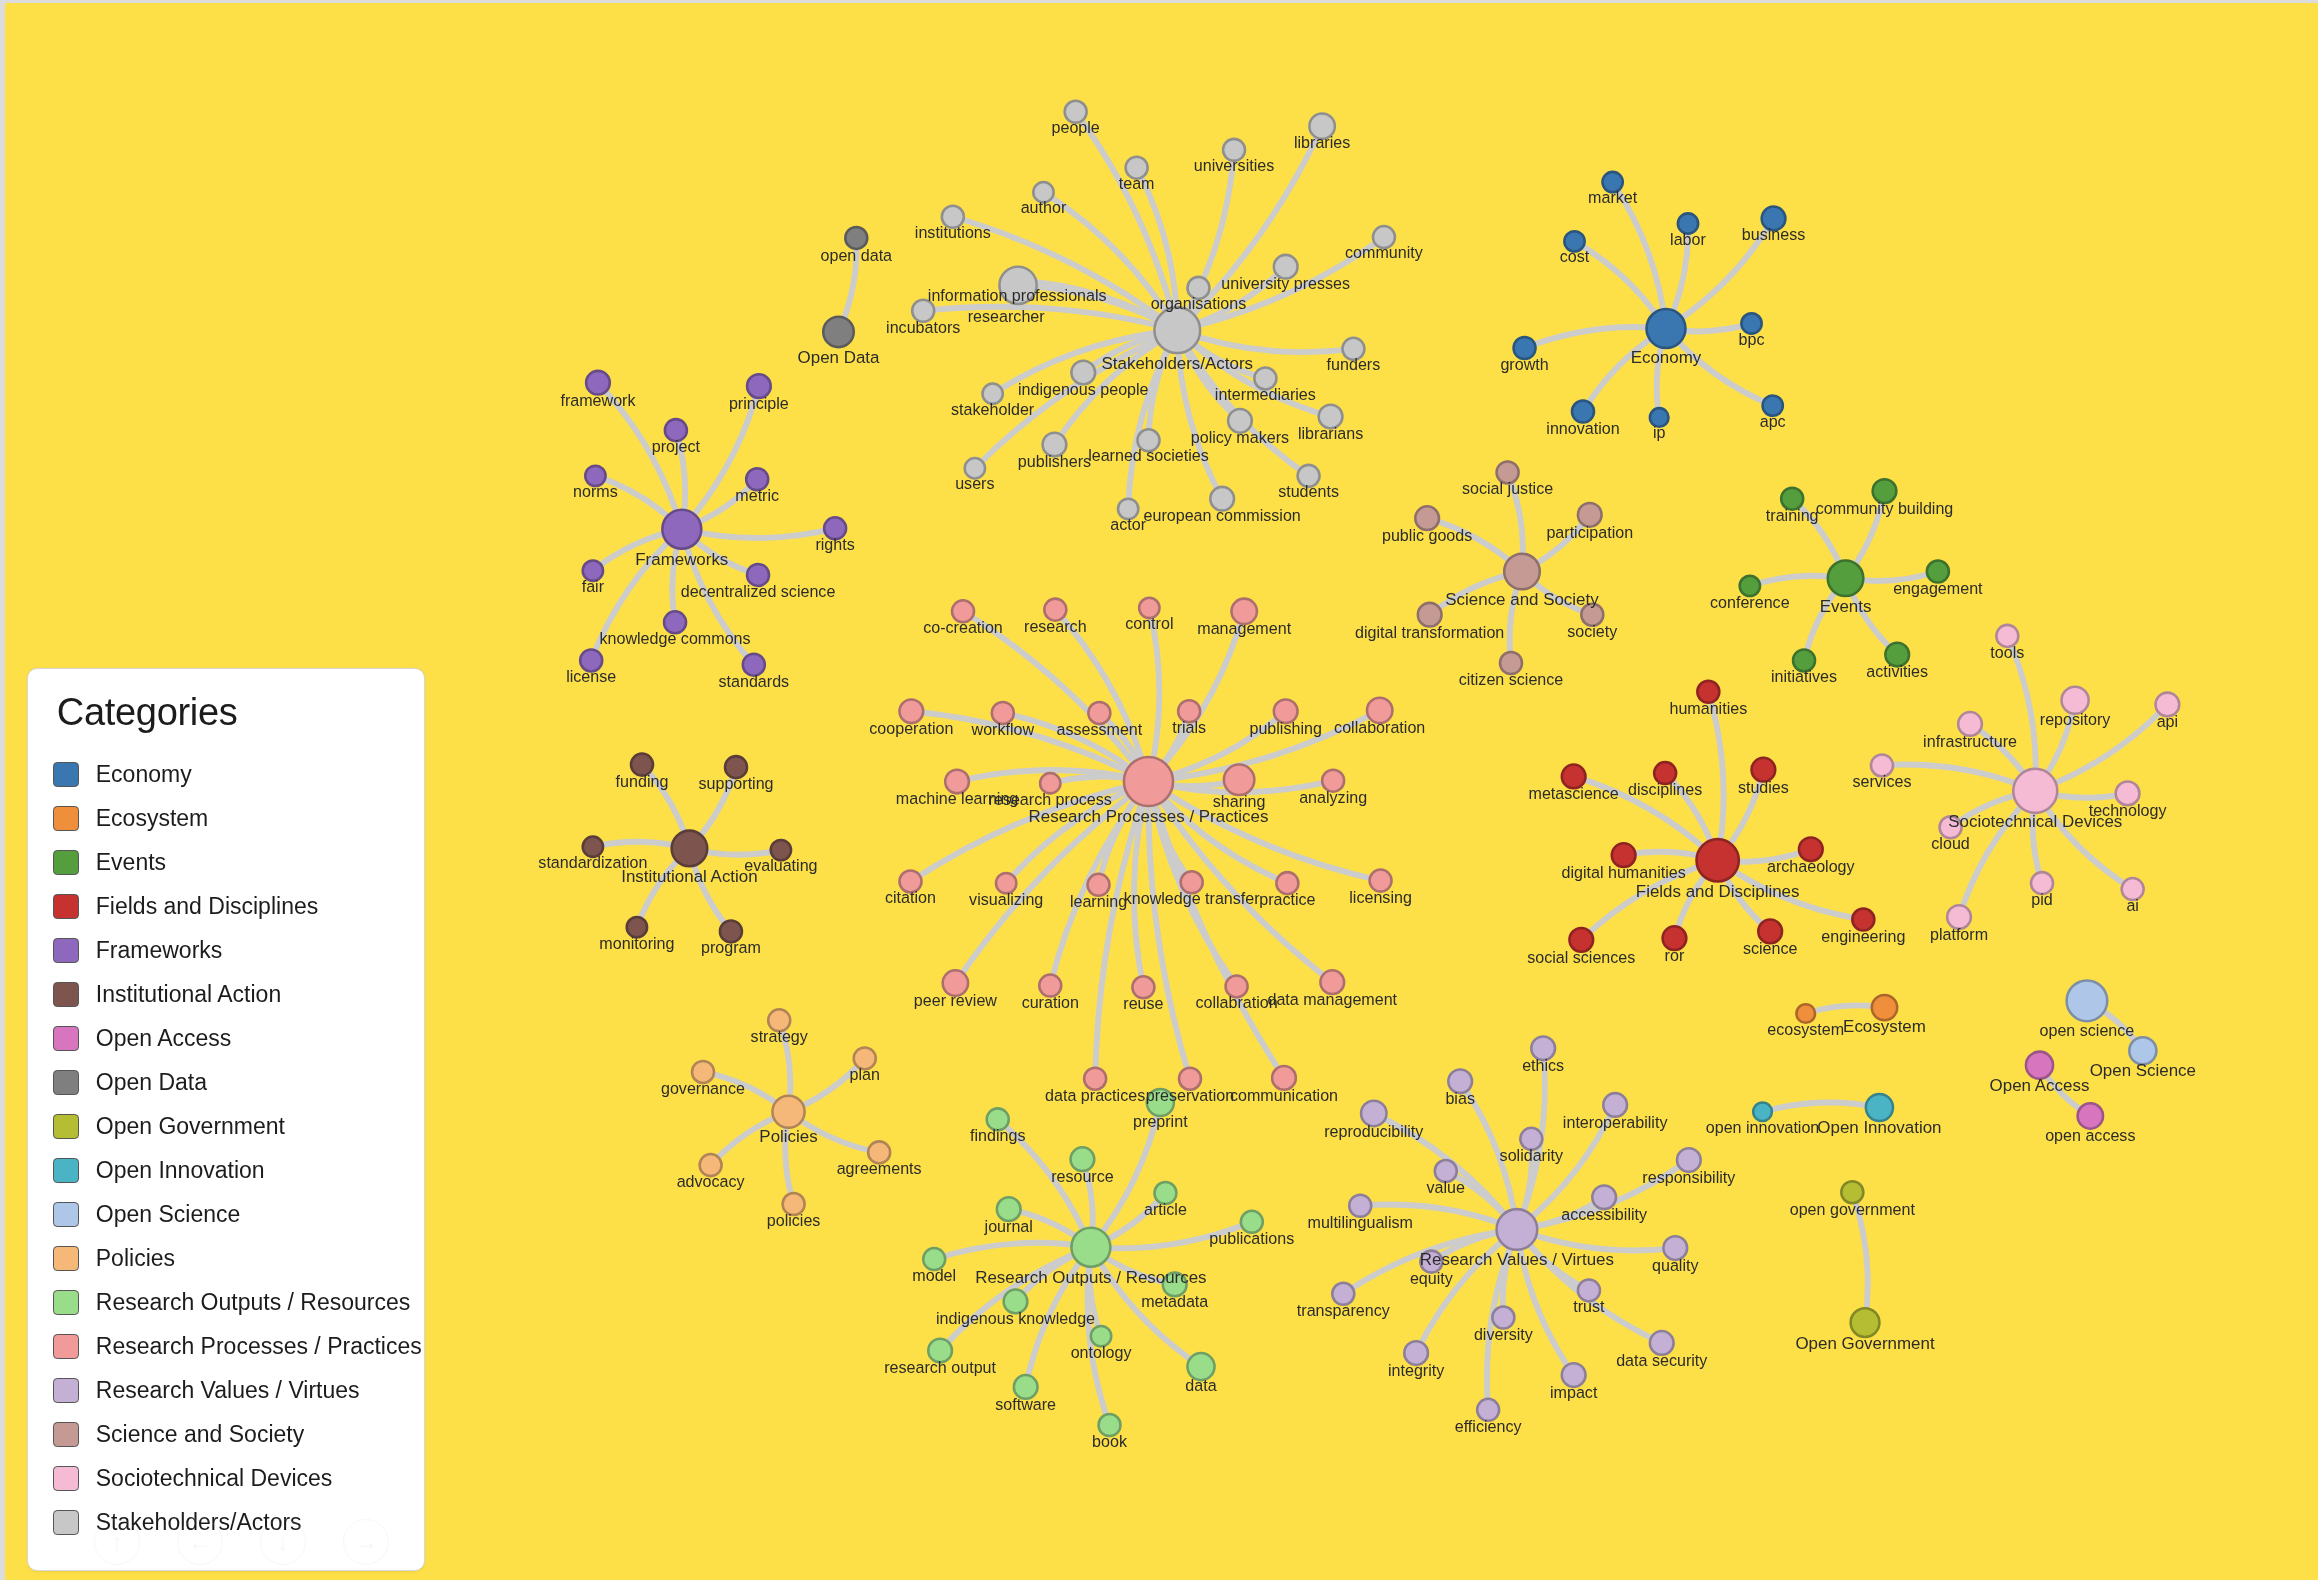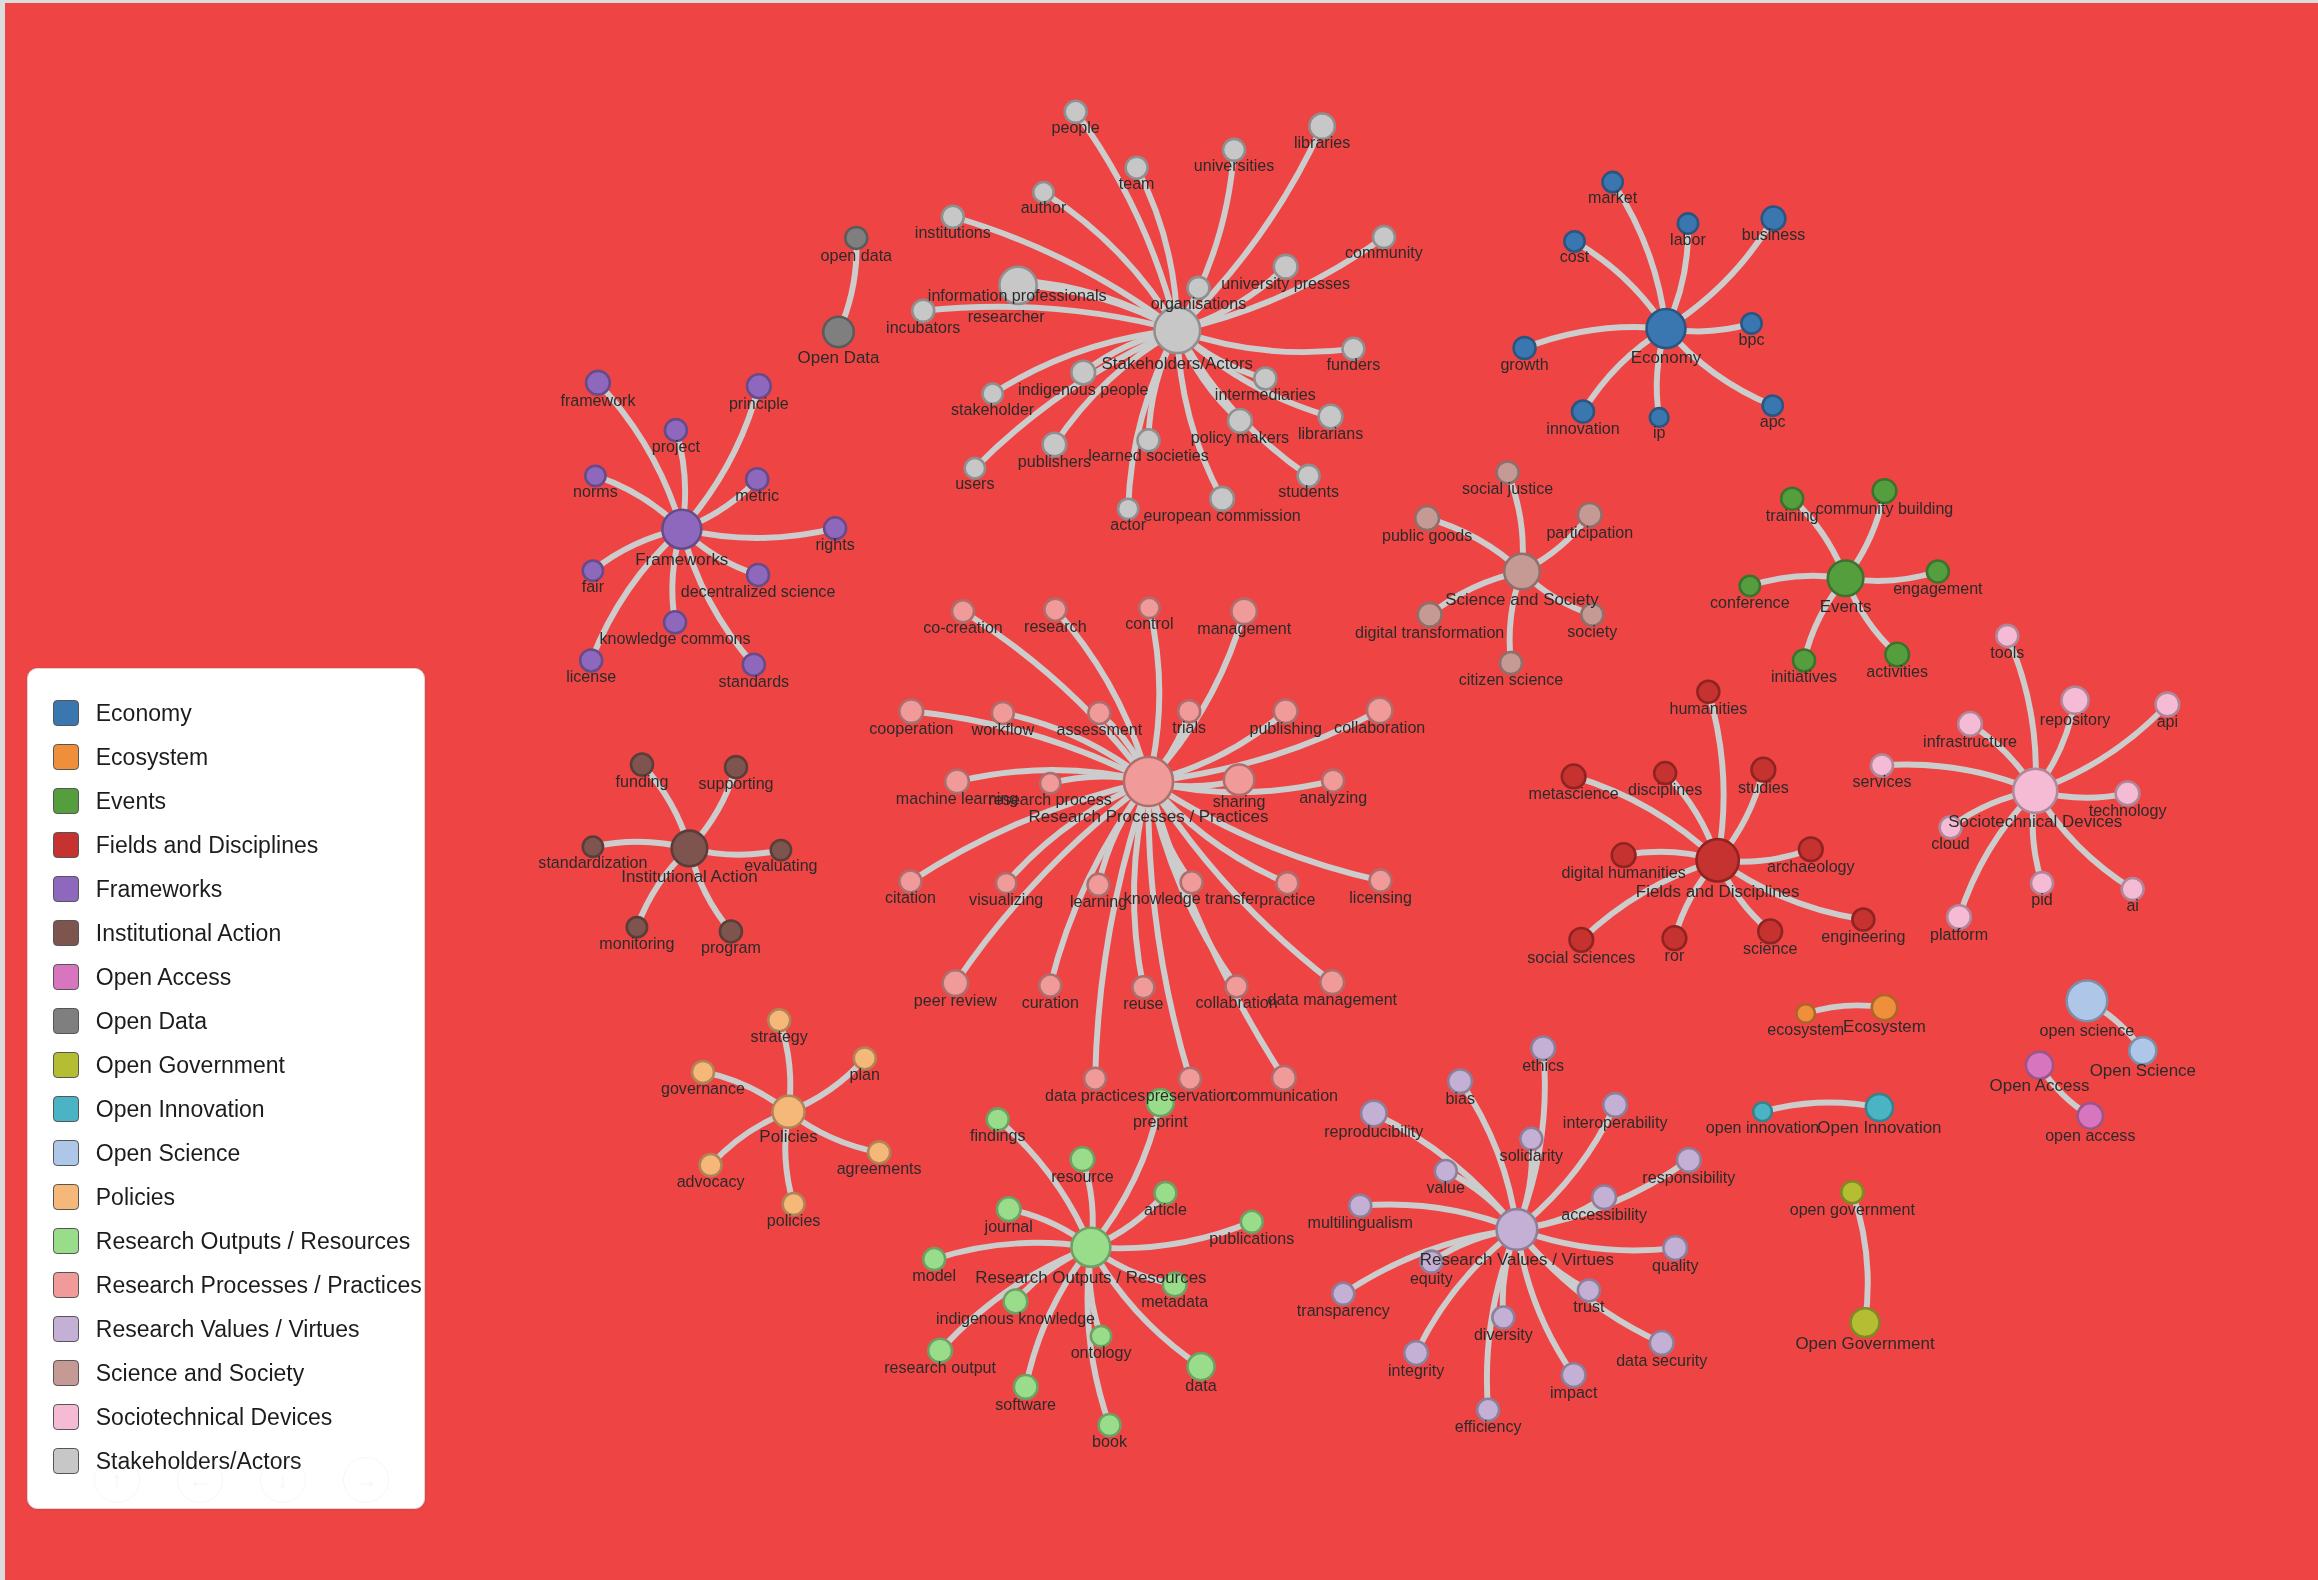--- a/index.html
+++ b/index.html
@@ -5,21 +5,21 @@
   html, body {
     margin: 0;
     padding: 0;
     background: #ffffff;
     font-family: "Liberation Sans", sans-serif;
   }
   #app {
     position: relative;
     width: 2319px;
     height: 1580px;
-    background: #ef4444;
+    background: #fde047;
     overflow: hidden;
   }
   
   #canvas-frame {
     position: absolute;
     left: 0; top: 0; right: 0; bottom: 0;
     border-left: 5.1px solid #dcdcdc;
     border-top: 3.4px solid #dcdcdc;
     box-sizing: border-box;
     pointer-events: none;
@@ -623,20 +623,21 @@
         <text class="node-label" x="1672" y="1620">integrity</text>
         <text class="node-label" x="1858" y="1646">impact</text>
         <text class="node-label" x="1757" y="1686">efficiency</text>
         <text class="node-label hub" x="1791" y="1489">Research Values / Virtues</text>
       </g>
   </svg>
 
   <div id="canvas-frame"></div>
 
   <div id="legend">
+    <div id="legend-title">Categories</div>
     <div id="legend-items">
         <div class="legend-item">
           <span class="legend-swatch" style="background: rgb(58, 118, 175);"></span>
           <span class="legend-label">Economy</span>
         </div>
         <div class="legend-item">
           <span class="legend-swatch" style="background: rgb(239, 142, 59);"></span>
           <span class="legend-label">Ecosystem</span>
         </div>
         <div class="legend-item">

